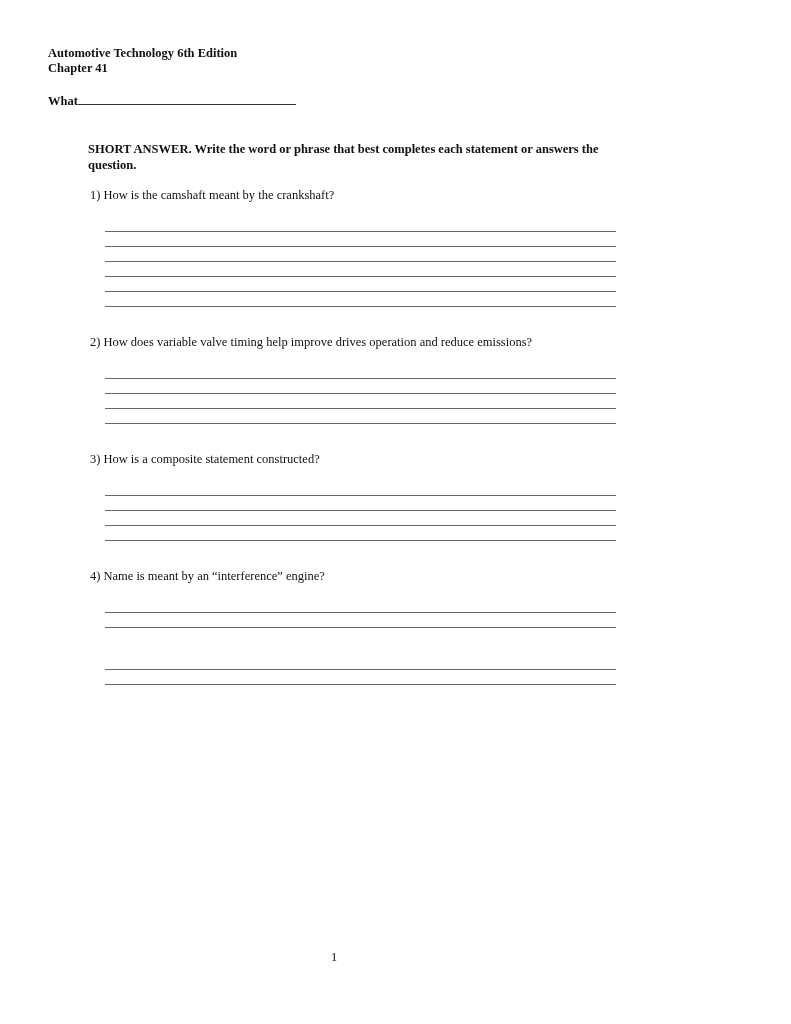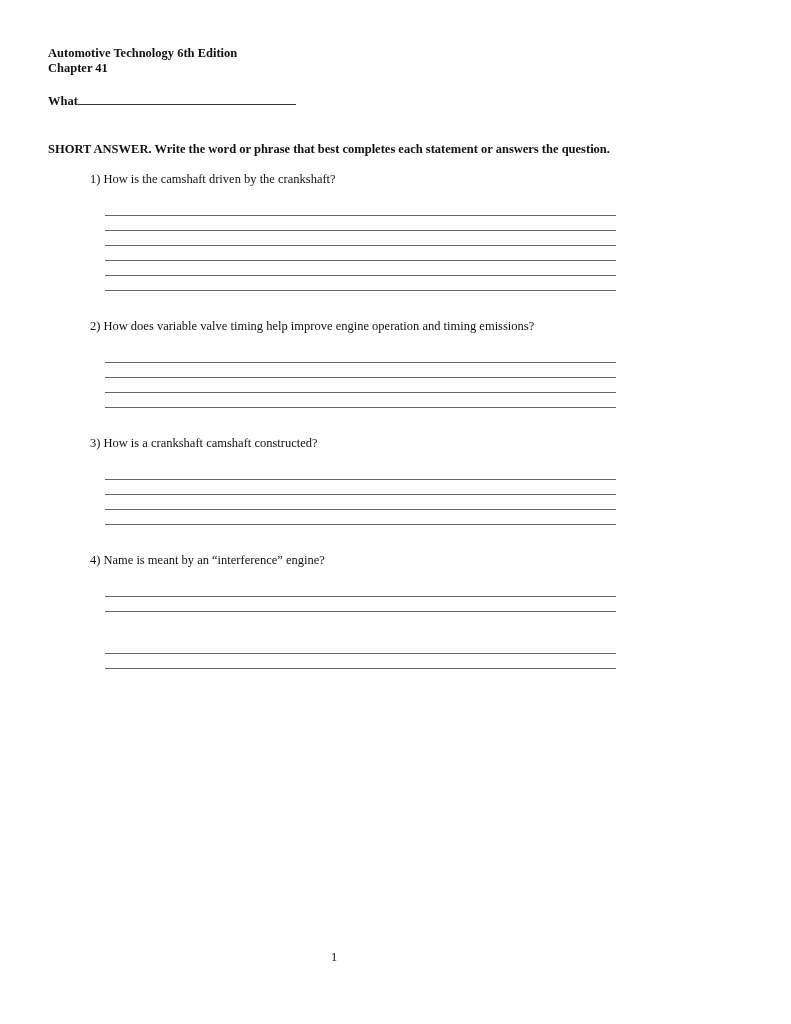--- a/index.html
+++ b/index.html
@@ -35,20 +35,21 @@
     width: 218px;
     height: 13px;
     border-bottom: 1px solid #333333;
     vertical-align: baseline;
   }
   .instructions {
     margin-top: 32px;
     font-weight: bold;
     font-size: 12.5px;
     line-height: 16px;
+    margin-left: 40px;
   }
   .questions {
     margin-top: 14px;
   }
   .question {
     margin-left: 42px;
     margin-bottom: 27px;
   }
   .question-text {
     font-size: 12.5px;
@@ -88,47 +89,47 @@
   <div class="name-row">
     <span class="name-label">What</span><span class="name-underline"></span>
   </div>
 
   <div class="instructions">SHORT ANSWER.  Write the word or phrase that best completes each statement or answers the question.</div>
 
   <div class="questions">
 
     <div class="question">
       <div class="question-text">
-        <span class="q-num">1)</span><span>How is the camshaft driven by the crankshaft?</span>
+        <span class="q-num">1)</span><span>How is the camshaft meant by the crankshaft?</span>
       </div>
       <div class="answer-lines">
           <div class="answer-line"></div>
           <div class="answer-line"></div>
           <div class="answer-line"></div>
           <div class="answer-line"></div>
           <div class="answer-line"></div>
           <div class="answer-line"></div>
         </div>
     </div>
 
     <div class="question">
       <div class="question-text">
-        <span class="q-num">2)</span><span>How does variable valve timing help improve engine operation and timing emissions?</span>
+        <span class="q-num">2)</span><span>How does variable valve timing help improve drives operation and reduce emissions?</span>
       </div>
       <div class="answer-lines">
           <div class="answer-line"></div>
           <div class="answer-line"></div>
           <div class="answer-line"></div>
           <div class="answer-line"></div>
         </div>
     </div>
 
     <div class="question">
       <div class="question-text">
-        <span class="q-num">3)</span><span>How is a crankshaft camshaft constructed?</span>
+        <span class="q-num">3)</span><span>How is a composite statement constructed?</span>
       </div>
       <div class="answer-lines">
           <div class="answer-line"></div>
           <div class="answer-line"></div>
           <div class="answer-line"></div>
           <div class="answer-line"></div>
         </div>
     </div>
 
     <div class="question">

